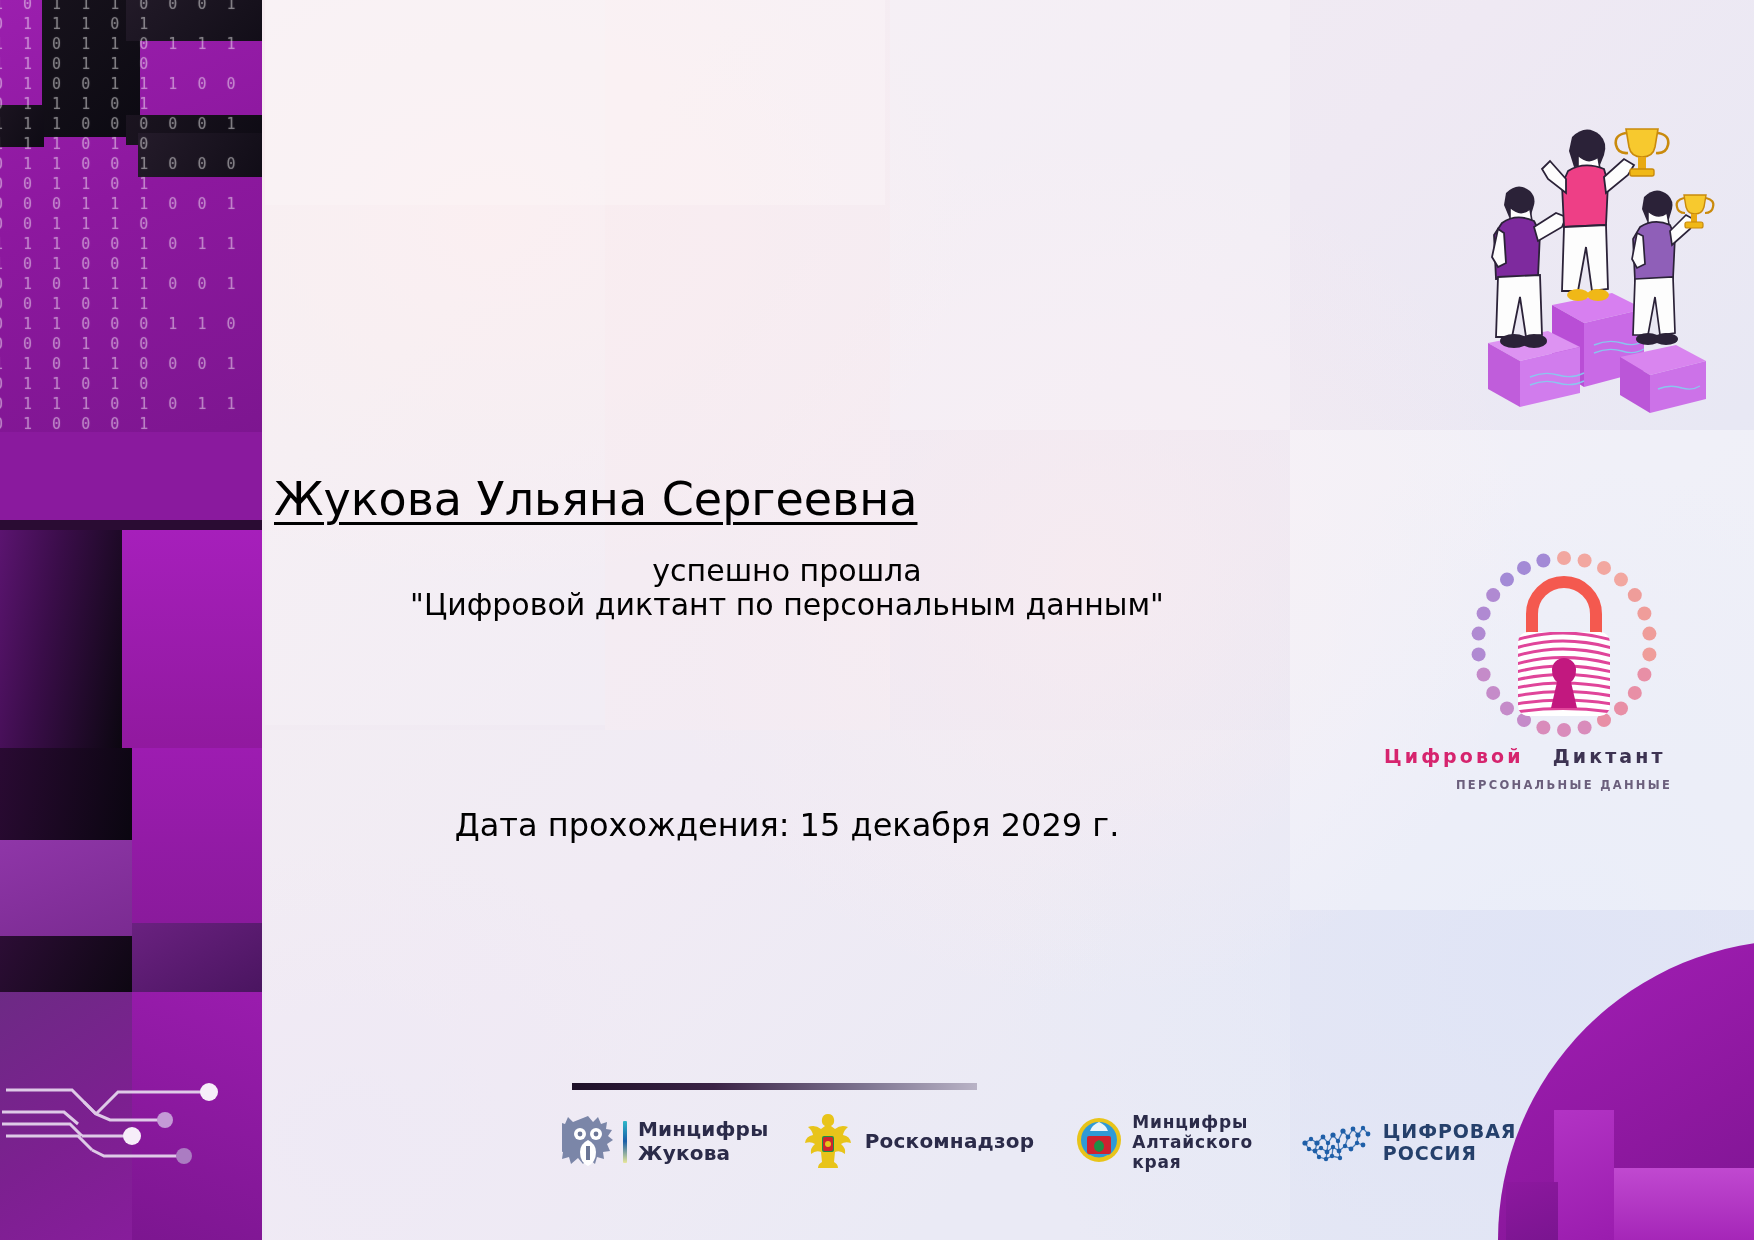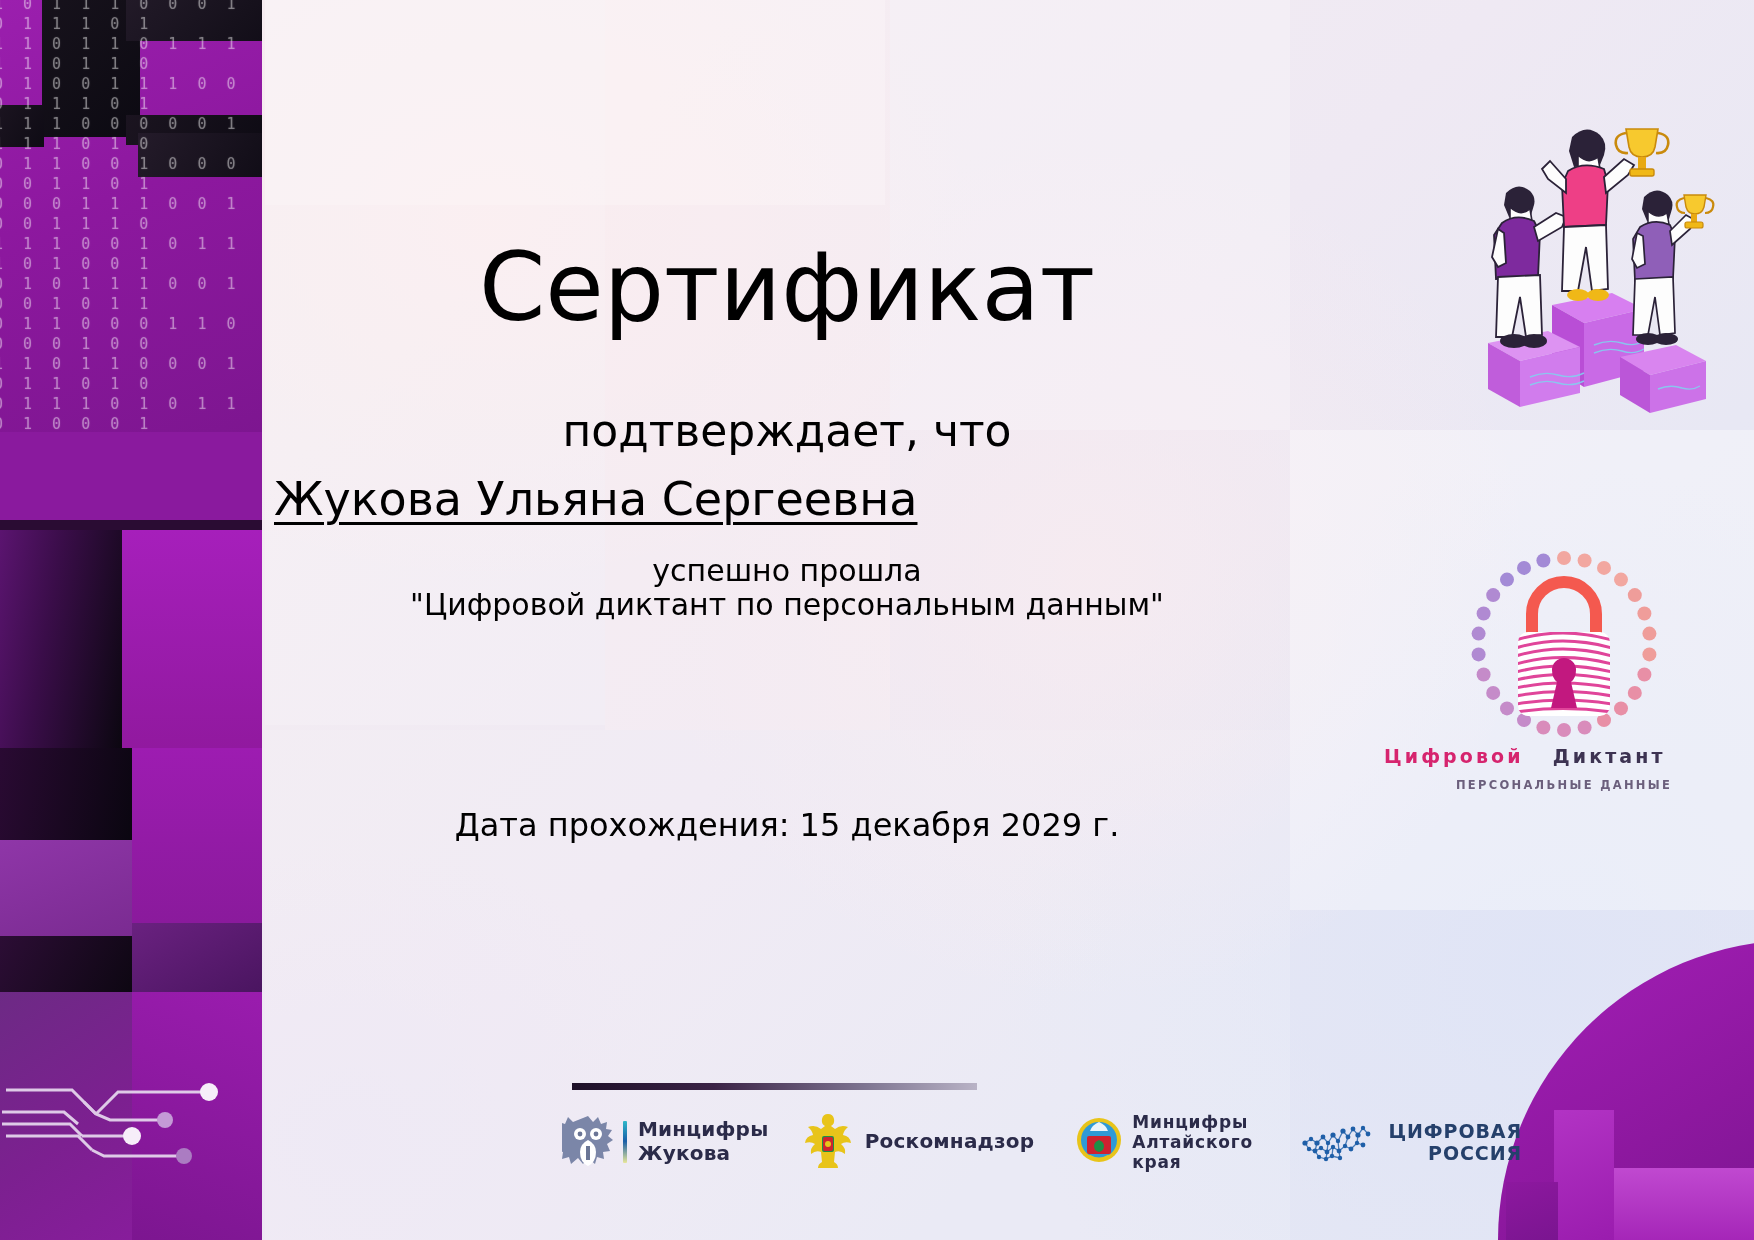--- a/index.html
+++ b/index.html
@@ -206,21 +206,21 @@
   .logo-mark { flex: 0 0 auto; display: block; }
   .logo-text {
     font-size: 20px;
     font-weight: bold;
     color: #2b2b49;
     line-height: 1.18;
     letter-spacing: 0.2px;
     white-space: pre-line;
   }
   .logo-text.small { font-size: 17px; letter-spacing: 0.8px; }
-  .logo-text.caps { font-size: 19px; letter-spacing: 0.9px; color: #25406b; text-align: right; }
+  .logo-text.caps { font-size: 19px; letter-spacing: 0.9px; color: #25406b; }
   .logo-divider {
     width: 4px; height: 42px;
     margin: 0 11px 0 9px;
     background: linear-gradient(180deg, #2fb8c9 0%, #1a5fa8 48%, #e8e79a 100%);
     border-radius: 1px;
   }
   .spacer-1 { width: 30px; }
   .spacer-2 { width: 42px; }
   .spacer-3 { width: 40px; }
 </style>
@@ -309,23 +309,21 @@
 
   <div class="rb-art">
     <div class="rb-arc"></div>
     <div class="rb-b1"></div>
     <div class="rb-b3"></div>
     <div class="rb-b2"></div>
   </div>
 
   <div class="content">
 
-    <div class="title">Сертификат</div>
-
-    <div class="line-confirms">подтверждает, что</div>
+
 
     <div class="line-name">Жукова Ульяна Сергеевна</div>
 
     <div class="line-passed">успешно прошла</div>
 
     <div class="line-course">"Цифровой диктант по персональным данным"</div>
 
     <div class="line-date">Дата прохождения: 15 декабря 2029 г.</div>
 
     <div class="podium-art">

